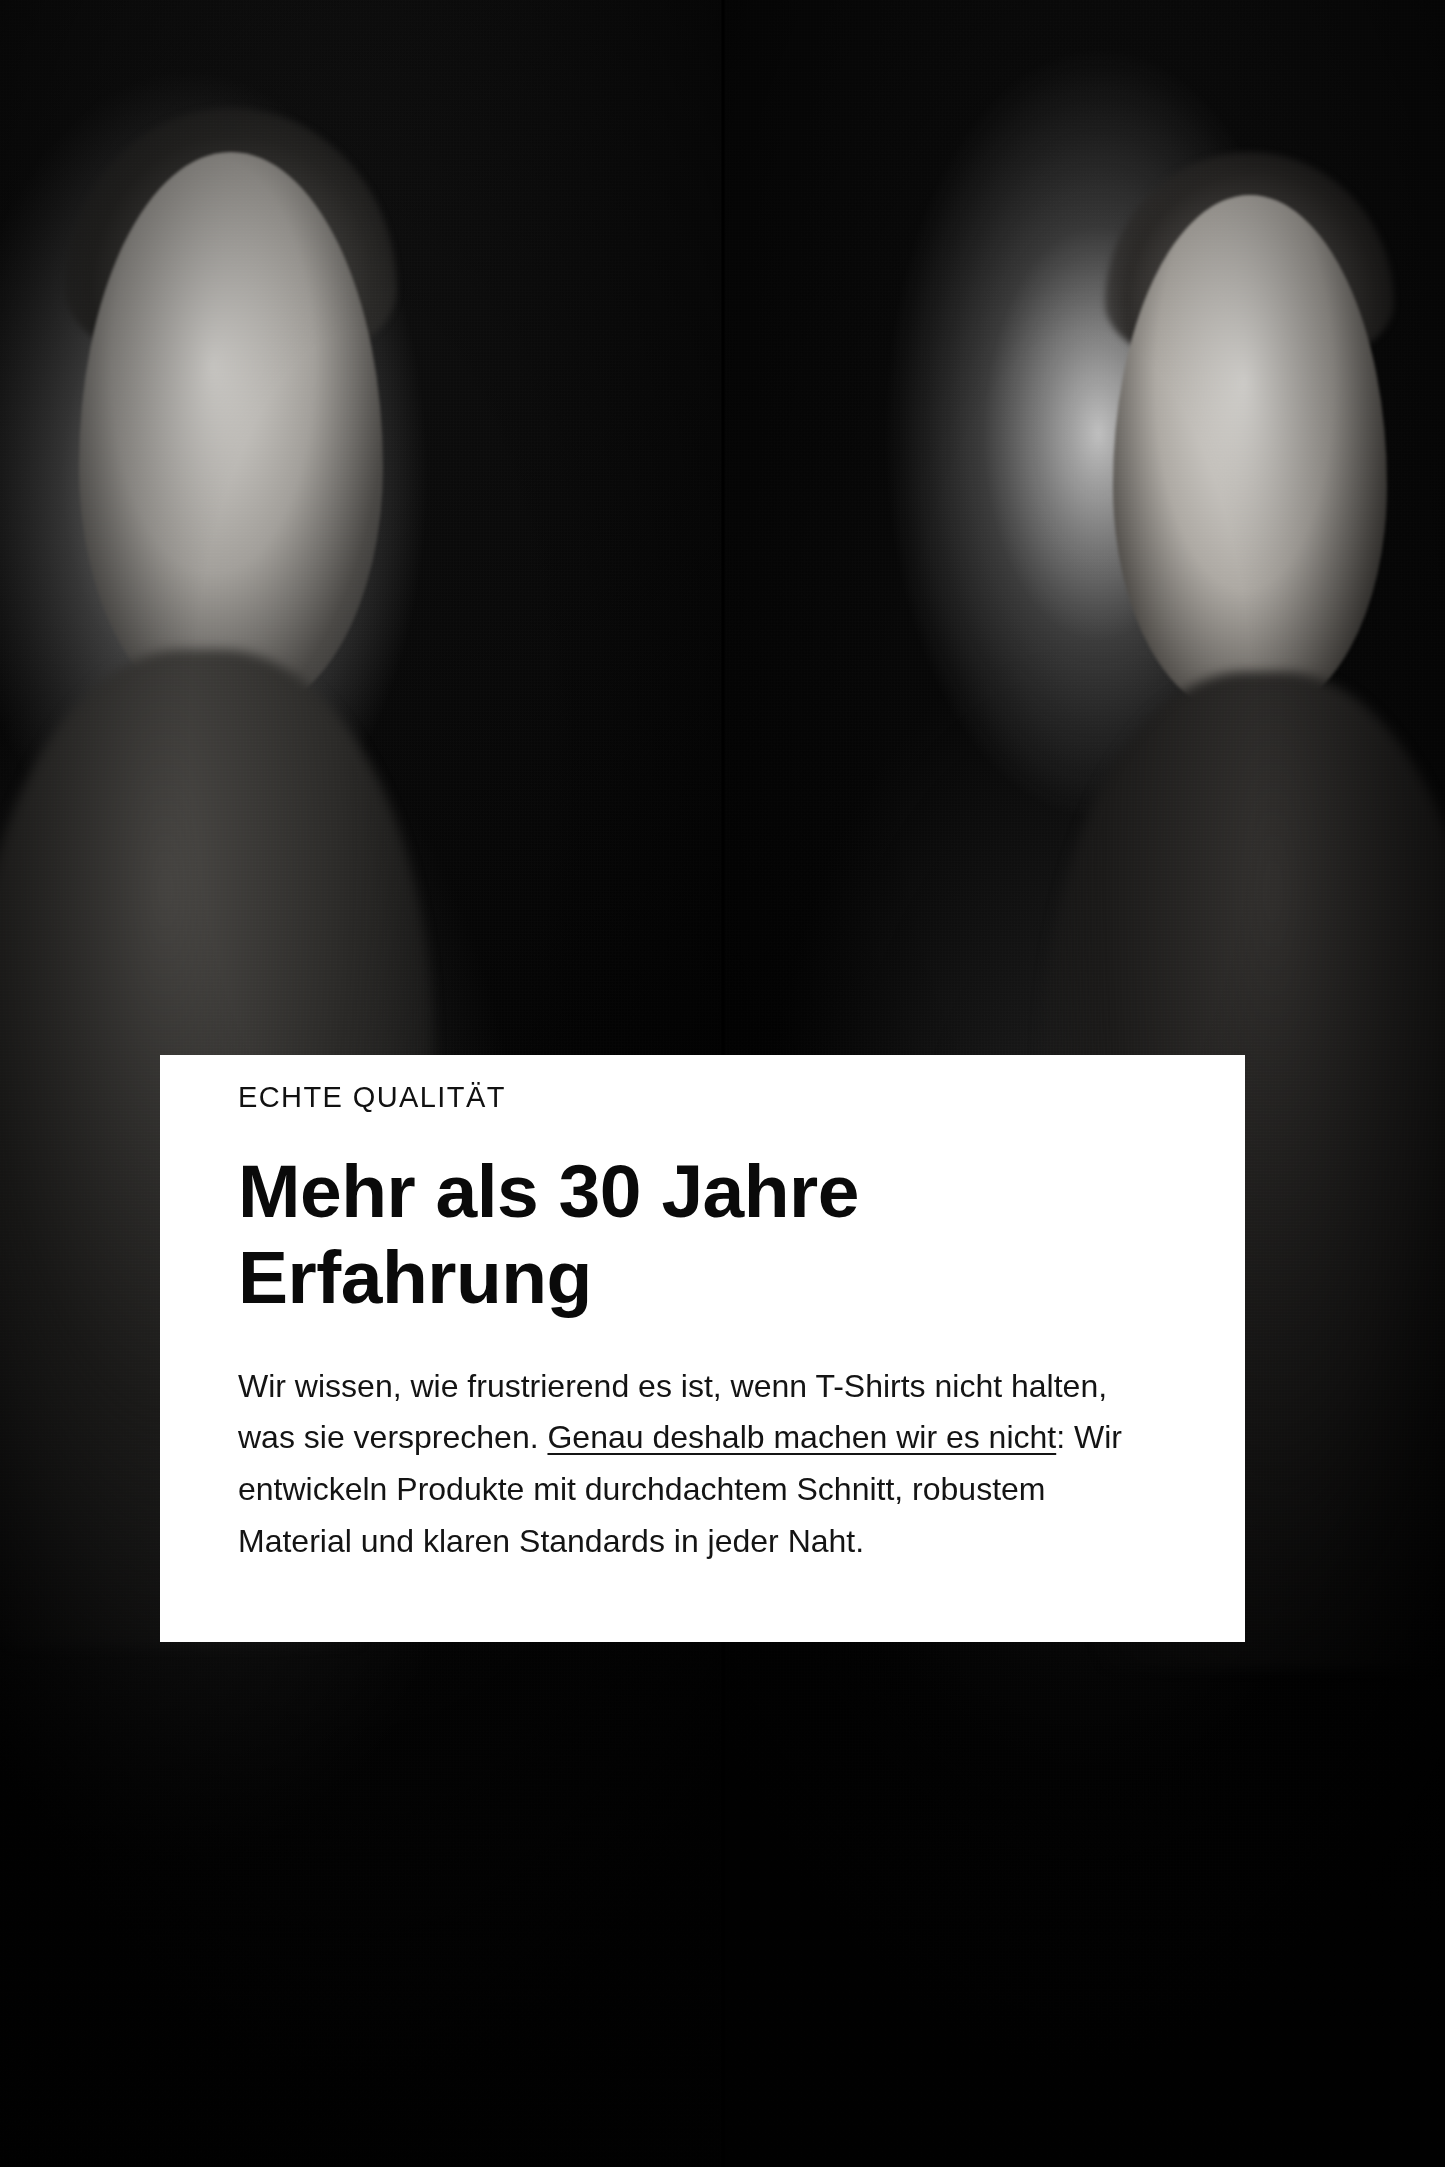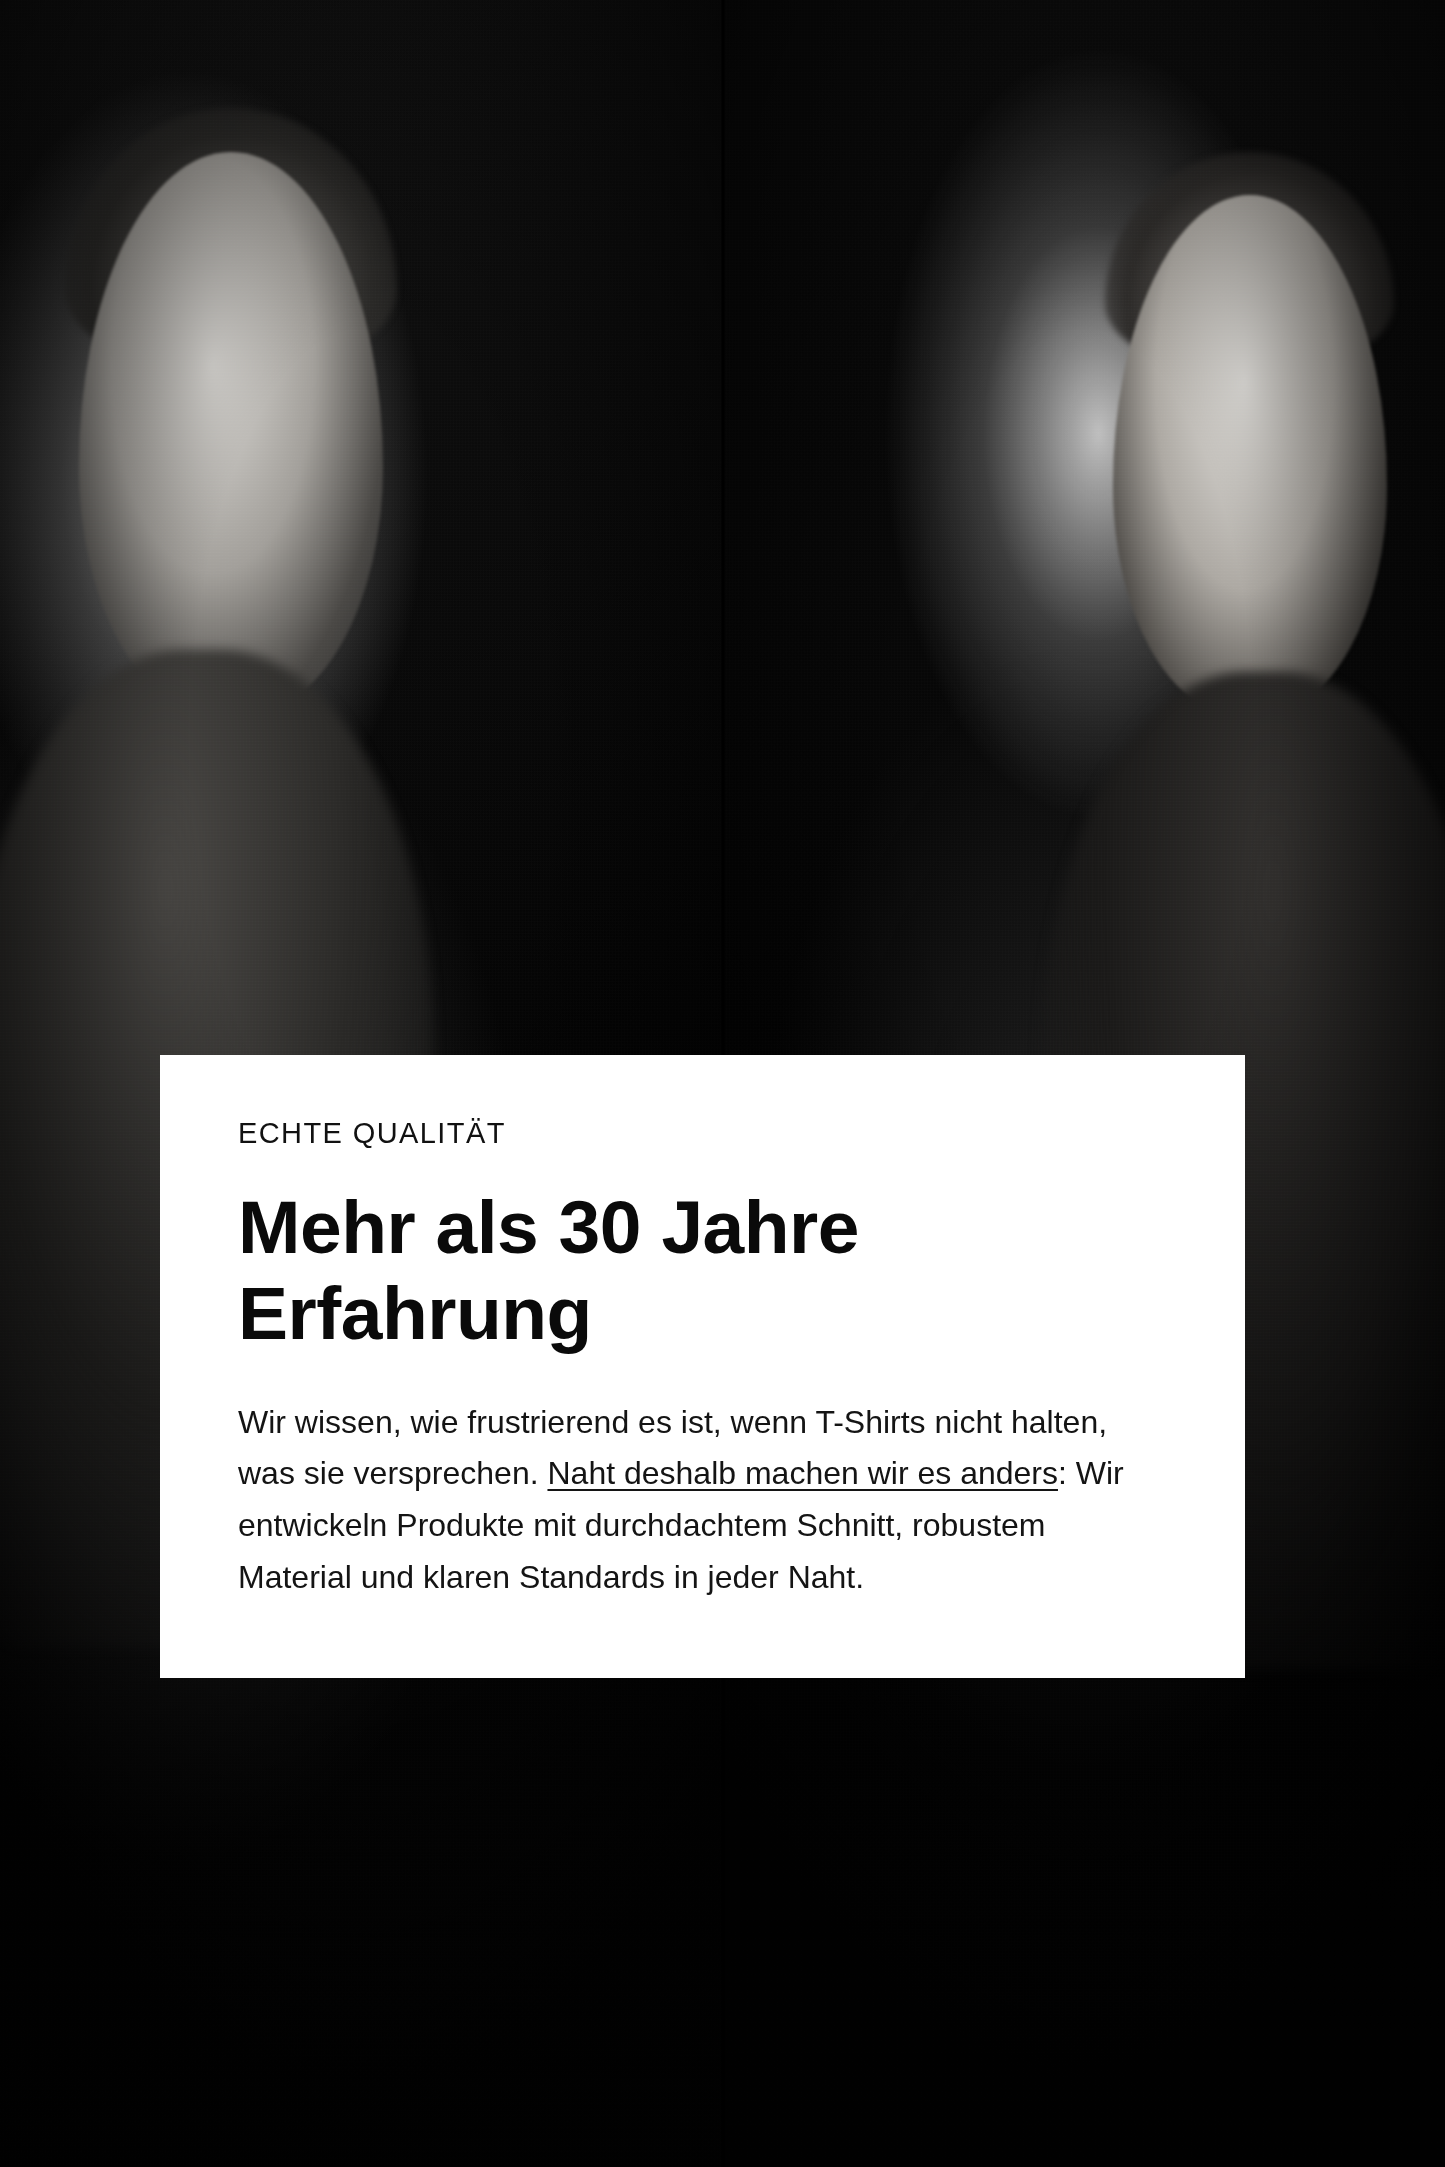--- a/index.html
+++ b/index.html
@@ -128,21 +128,21 @@
     background: radial-gradient(ellipse 78% 62% at 50% 34%, rgba(0,0,0,0) 30%, rgba(0,0,0,.55) 78%, rgba(0,0,0,.85) 100%);
   }
 
   
   .text-card {
     position: absolute;
     left: 160px;
     top: 1055px;
     width: 1085px;
     background: #ffffff;
-    padding: 62px 78px 74px 78px;
+    padding: 26px 78px 74px 78px;
     box-sizing: border-box;
   }
   .eyebrow {
     font-size: 29px;
     letter-spacing: 1.4px;
     color: #111111;
     font-weight: 400;
     margin: 0 0 34px 0;
     text-transform: uppercase;
   }
@@ -188,16 +188,16 @@
       <div class="torso r"></div>
       <div class="grain"></div>
       <div class="vignette"></div>
     </div>
   </div>
   <div class="divider-seam"></div>
 
   <div class="text-card">
     <p class="eyebrow">ECHTE QUALITÄT</p>
     <h2 class="headline">Mehr als 30 Jahre Erfahrung</h2>
-    <p class="body-copy"><span>Wir wissen, wie frustrierend es ist, wenn T-Shirts nicht halten, was sie versprechen. </span><span class="underline">Naht deshalb machen wir es anders</span><span>: Wir entwickeln Produkte mit durchdachtem Schnitt, robustem Material und klaren Standards in jeder Naht.</span></p>
+    <p class="body-copy"><span>Wir wissen, wie frustrierend es ist, wenn T-Shirts nicht halten, was sie versprechen. </span><span class="underline">Genau deshalb machen wir es nicht</span><span>: Wir entwickeln Produkte mit durchdachtem Schnitt, robustem Material und klaren Standards in jeder Naht.</span></p>
   </div>
 
 </div>
 
 </body></html>

